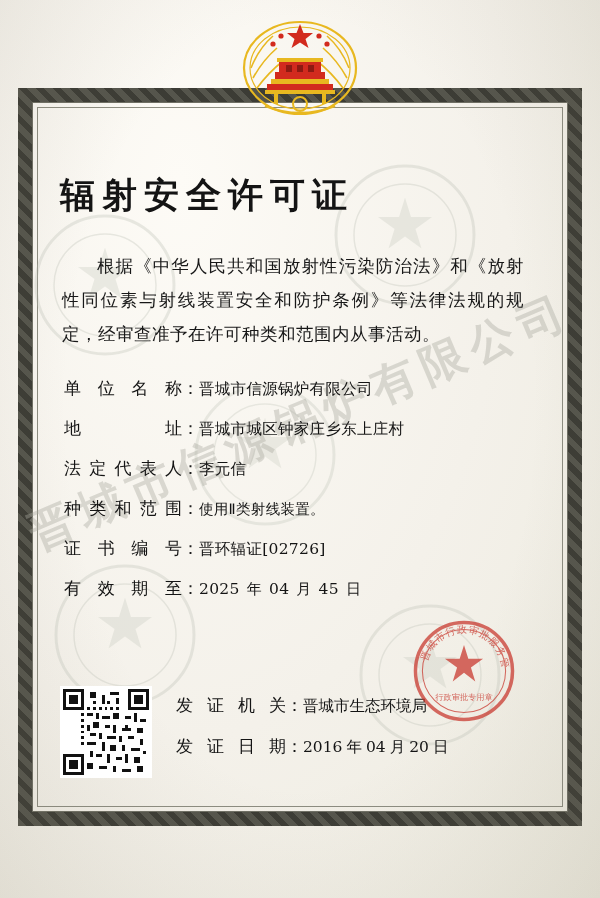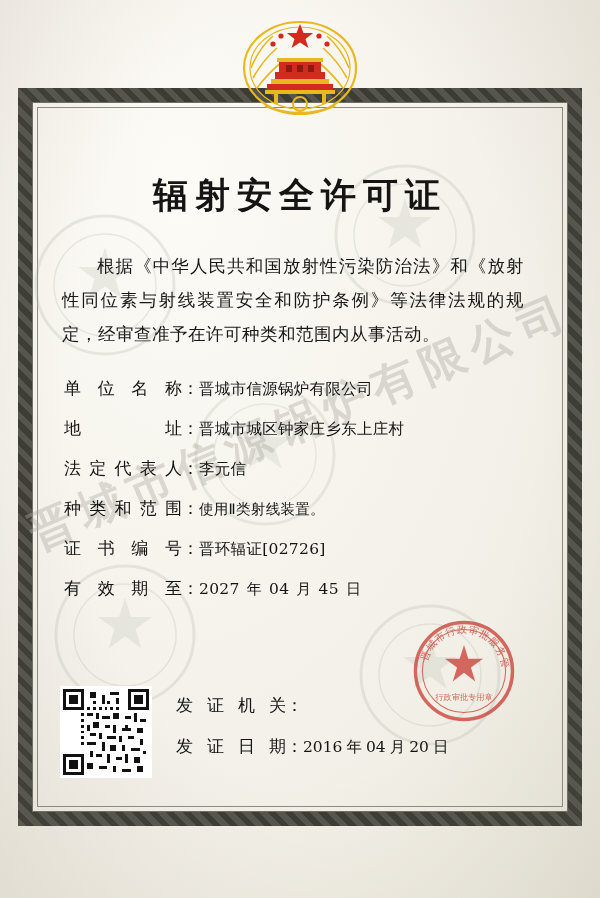--- a/index.html
+++ b/index.html
@@ -55,21 +55,20 @@
   }
 
   
   .content{
     position:absolute;
     left:60px;right:60px;top:150px;
     z-index:4;
     color:#1b1b1b;
   }
   .title{
-    text-align:center;
     font-size:35px;
     letter-spacing:7px;
     font-weight:700;
     color:#141414;
     margin:22px 0 30px 0;
     font-family:"DejaVu Serif", serif;
   }
   .para{
     font-size:17.5px;
     line-height:1.95;
@@ -334,21 +333,21 @@
 
       <div class="field">
         <div class="f-label">
           <span class="ch">有</span>
             <span class="ch">效</span>
             <span class="ch">期</span>
             <span class="ch">至</span>
         </div>
         <div class="f-colon">：</div>
         <div class="f-value date-row">
-          <span>2027</span>
+          <span>2025</span>
           <span class="u">年</span>
           <span>04</span>
           <span class="u">月</span>
           <span>45</span>
           <span class="u">日</span>
         </div>
       </div>
 
     </div>
   </div>
@@ -437,20 +436,21 @@
 
     <div class="issuer">
       <div class="issue-line">
         <span class="lbl">
           <span>发</span>
             <span>证</span>
             <span>机</span>
             <span>关</span>
         </span>
         <span>：</span>
+        <span class="val">晋城市生态环境局</span>
       </div>
       <div class="issue-line">
         <span class="lbl">
           <span>发</span>
             <span>证</span>
             <span>日</span>
             <span>期</span>
         </span>
         <span>：</span>
         <span class="val">2016</span>

